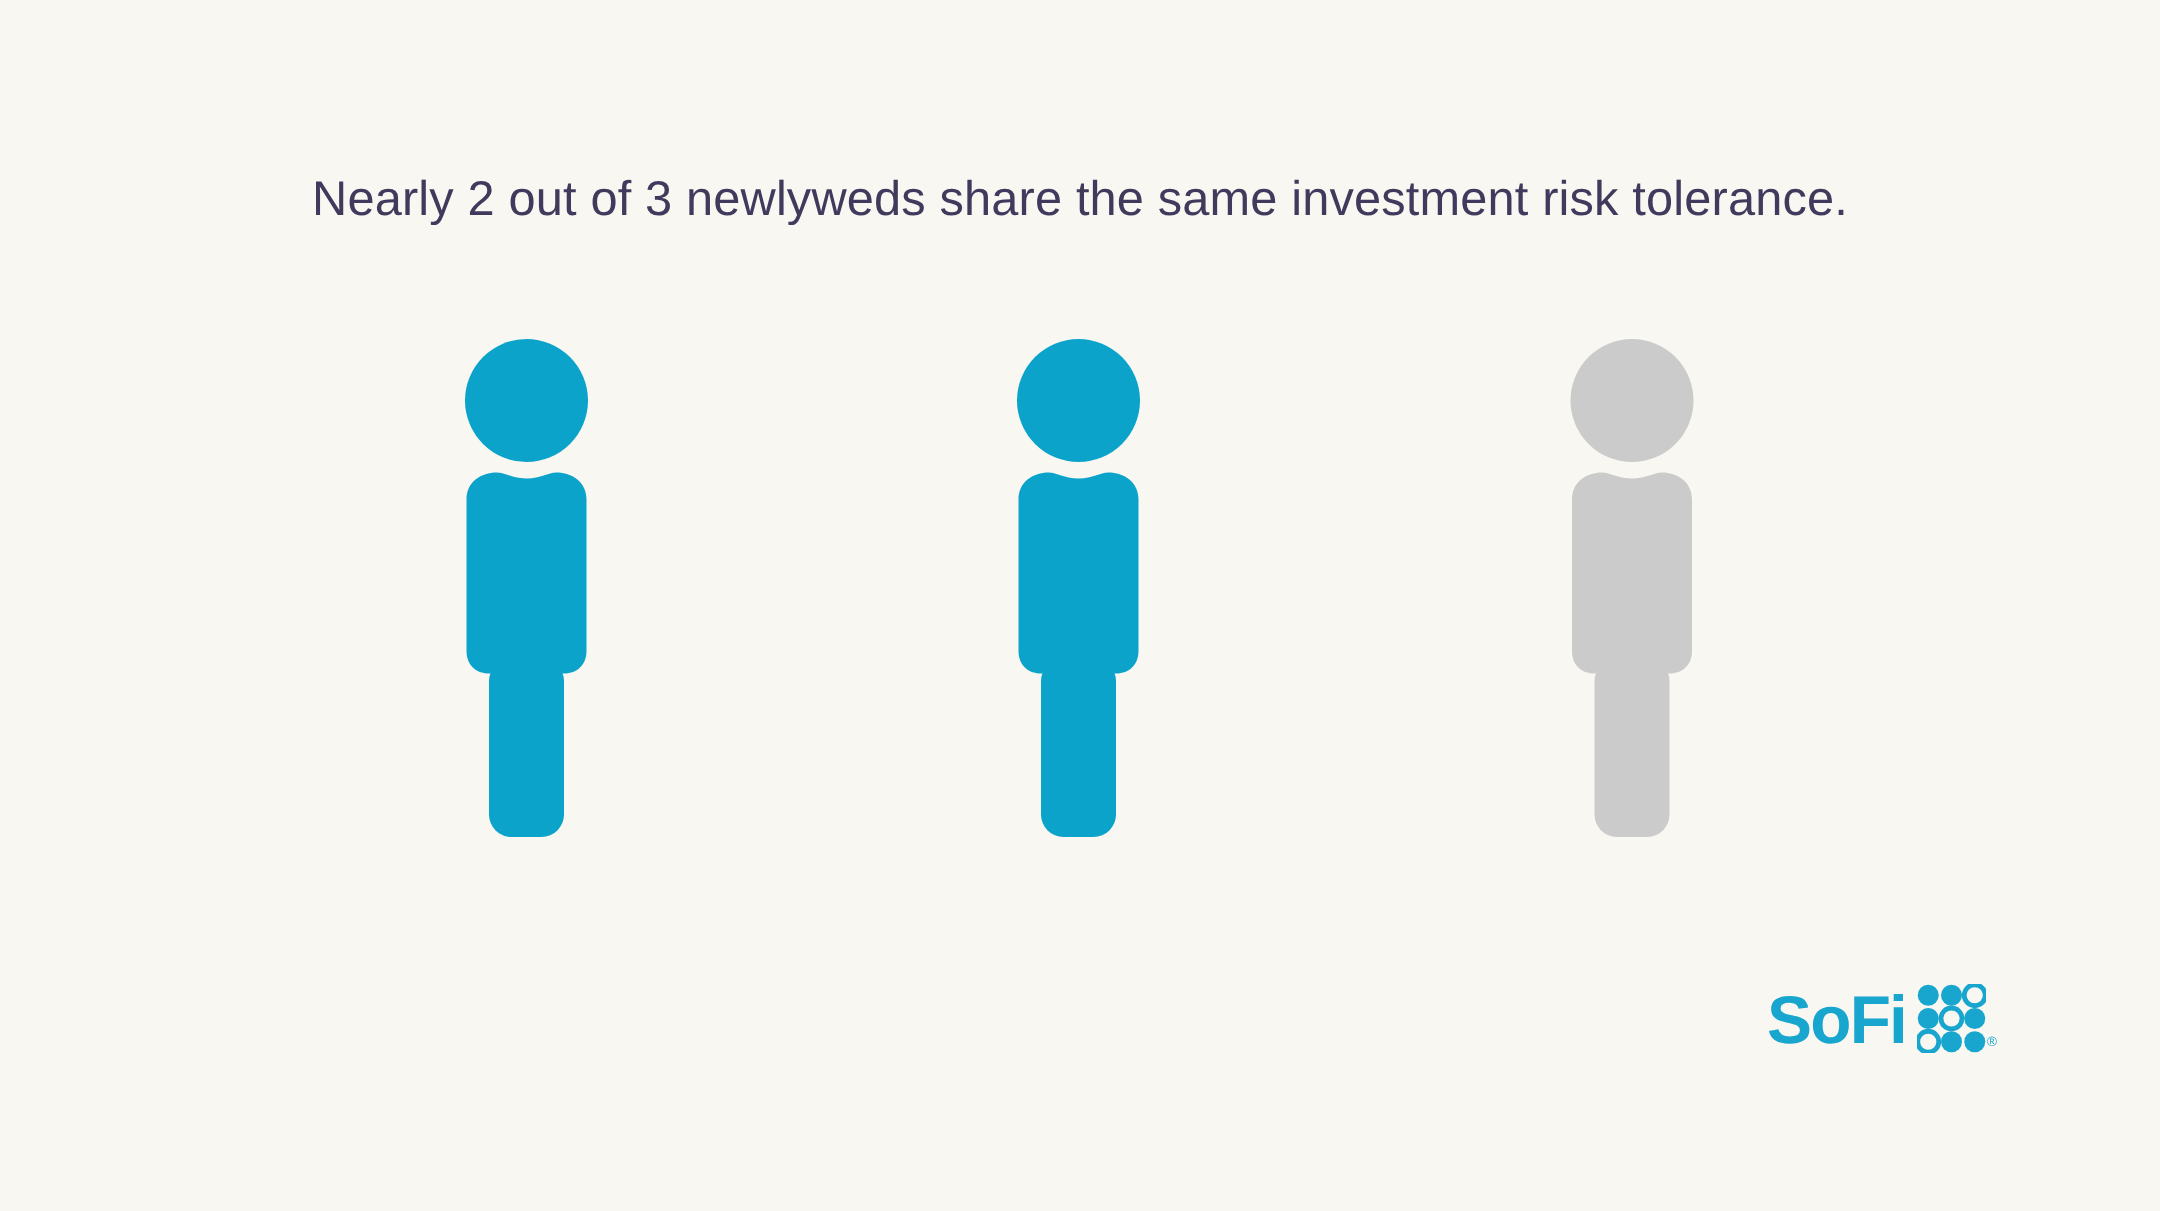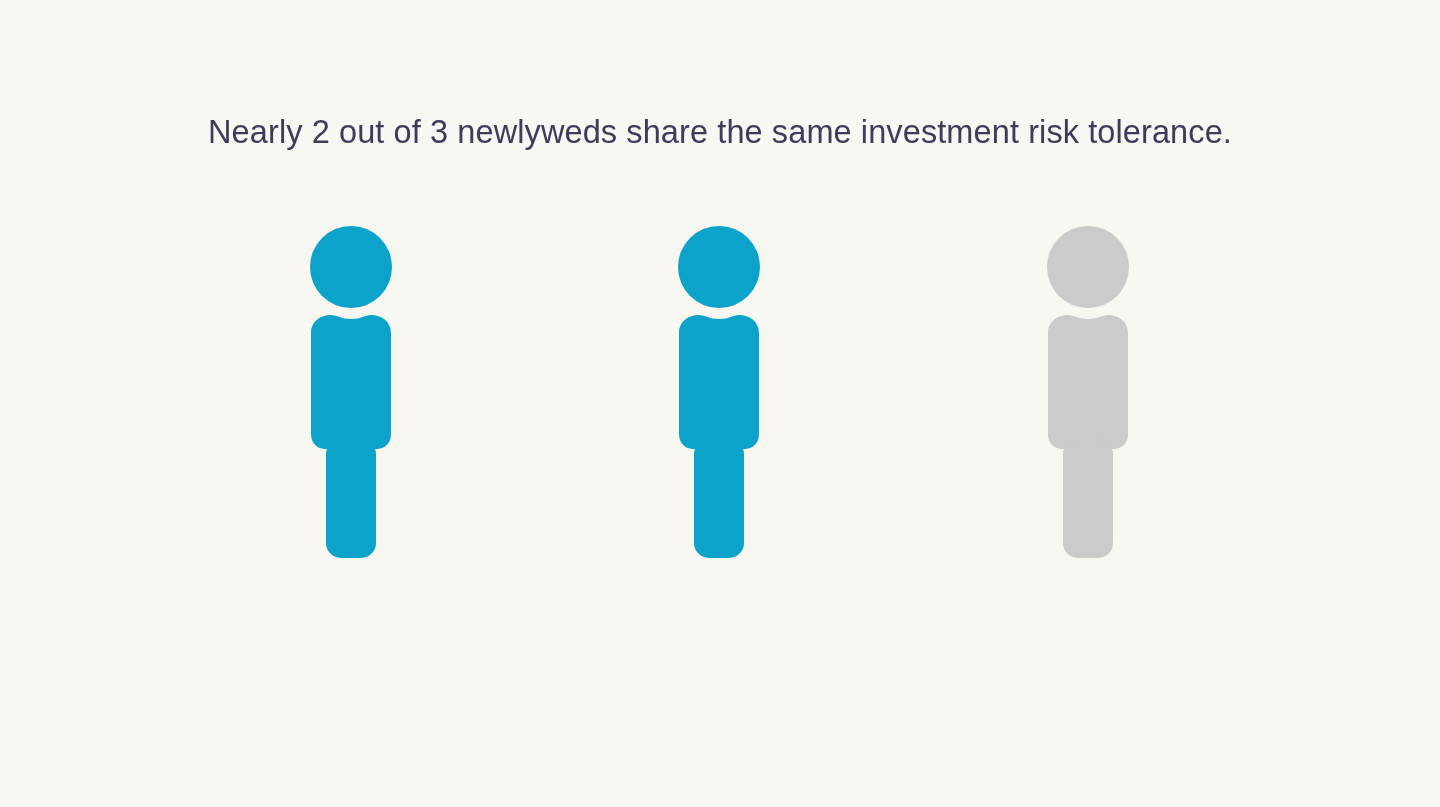--- a/index.html
+++ b/index.html
@@ -156,14 +156,35 @@
                    L39,223
                    C30,223 24,217 24,208
                    Z"></path>
           <rect x="39" y="213" width="50" height="119" rx="15" ry="15"></rect>
         </g>
       </svg>
     </div>
 
   </div>
 
+  <div class="logo">
+    <span class="logo-wordmark">SoFi</span>
+    <span class="logo-grid">
+      <svg width="46" height="46" viewBox="0 0 46 46" xmlns="http://www.w3.org/2000/svg" aria-hidden="true">
+        <g fill="#19A6CE">
+          <circle cx="7.5" cy="7.5" r="7"></circle>
+          <circle cx="23" cy="7.5" r="7"></circle>
+          <circle cx="38.5" cy="7.5" r="7" fill="none" stroke="#19A6CE" stroke-width="3.2"></circle>
+
+          <circle cx="7.5" cy="23" r="7"></circle>
+          <circle cx="23" cy="23" r="7" fill="none" stroke="#19A6CE" stroke-width="3.2"></circle>
+          <circle cx="38.5" cy="23" r="7"></circle>
+
+          <circle cx="7.5" cy="38.5" r="7" fill="none" stroke="#19A6CE" stroke-width="3.2"></circle>
+          <circle cx="23" cy="38.5" r="7"></circle>
+          <circle cx="38.5" cy="38.5" r="7"></circle>
+        </g>
+      </svg>
+    </span>
+    <span class="logo-tm">®</span>
+  </div>
 
 </div>
 
 </body></html>

